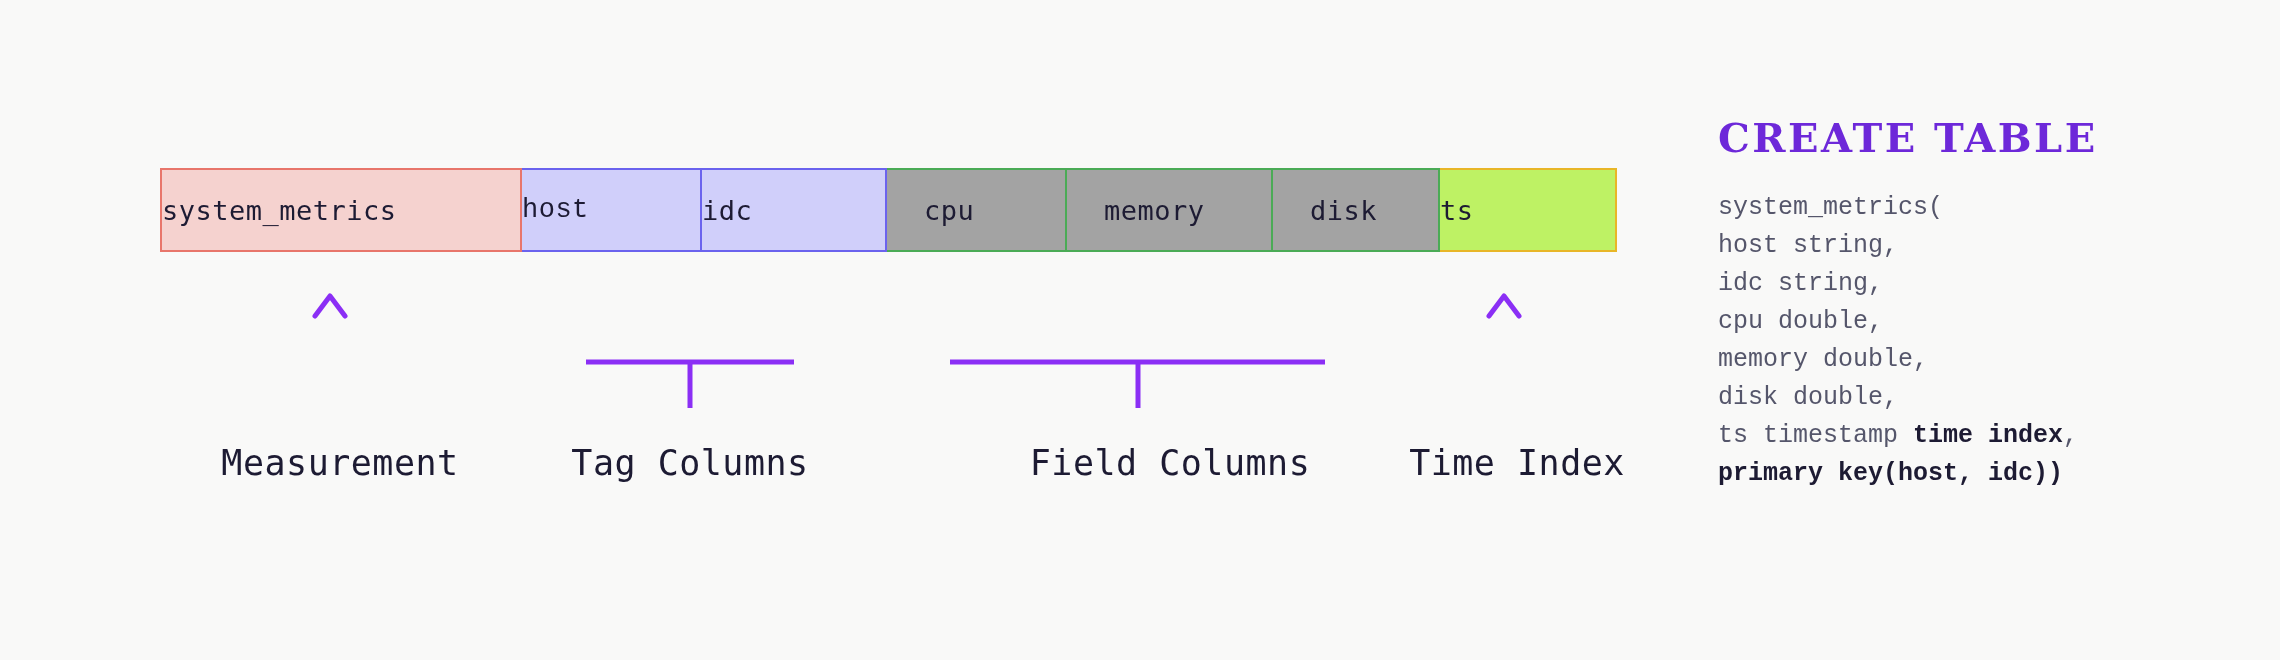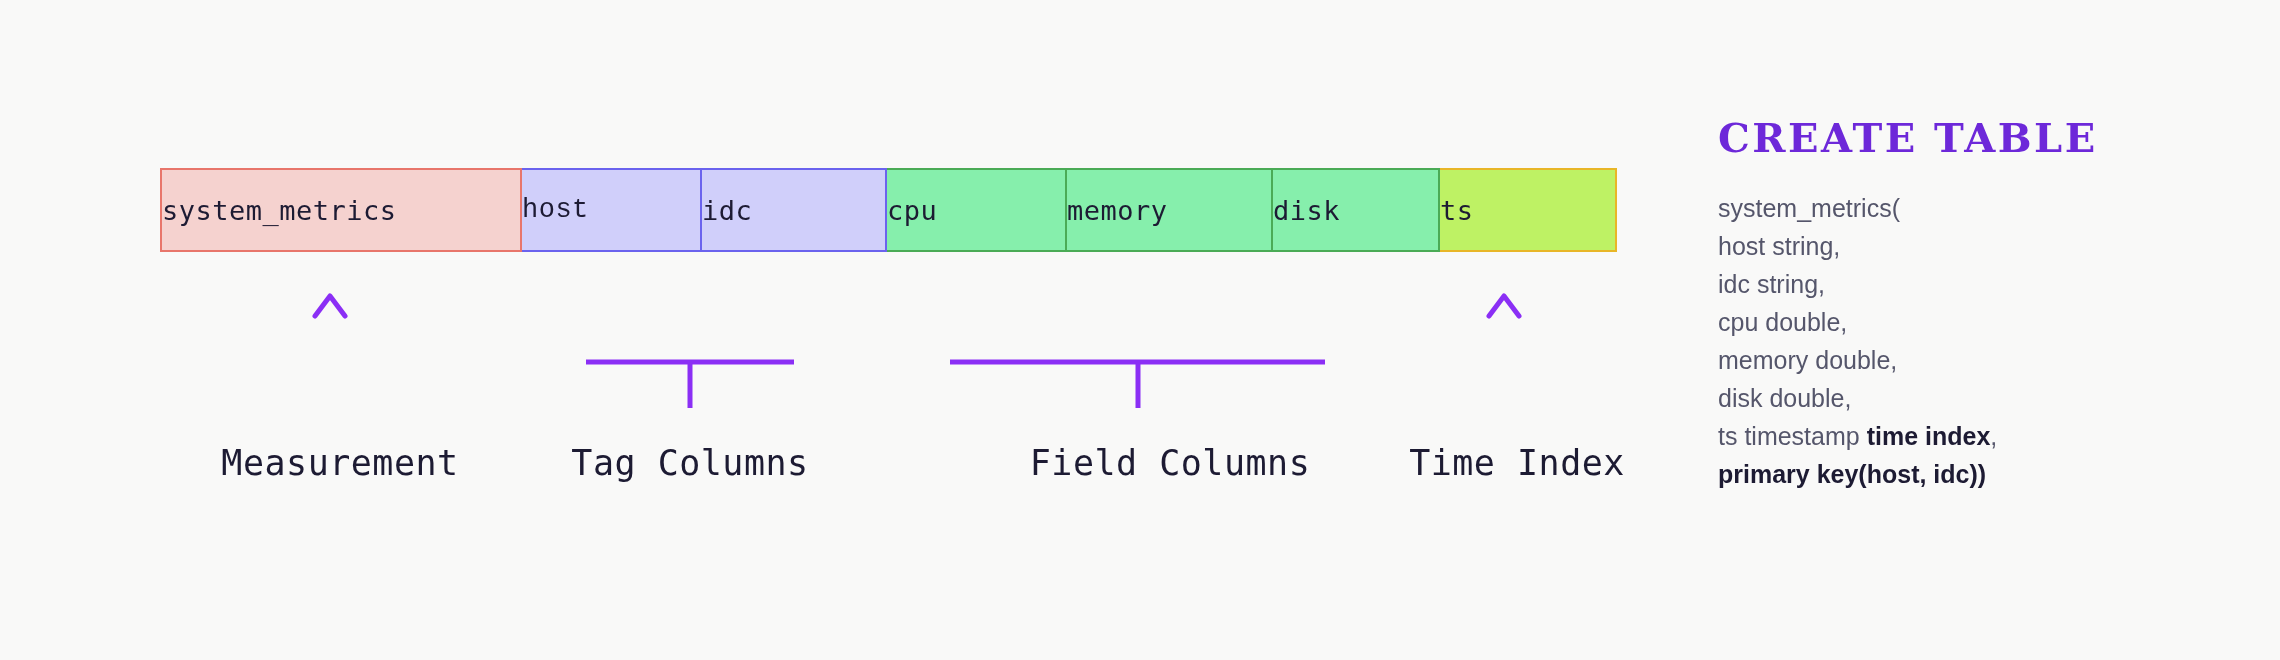--- a/index.html
+++ b/index.html
@@ -51,23 +51,24 @@
     z-index: 5;
   }
   .cell.tag {
     background: #d0cffa;
     border-color: #6b63ee;
     z-index: 4;
   }
   .cell.tag-host { width: 182px; font-family: Liberation Mono, monospace; }
   .cell.tag-idc  { width: 187px; }
   .cell.field {
-    background: #86efac;
+    background: #a3a3a3;
     border-color: #4bab56;
     z-index: 3;
+    padding-left: 37px;
   }
   .cell.field-cpu    { width: 182px; }
   .cell.field-memory { width: 208px; }
   .cell.field-disk   { width: 169px; }
   .cell.timeindex {
     width: 179px;
     background: #bef264;
     border-color: #e8b627;
     z-index: 2;
   }
@@ -108,21 +109,21 @@
   #code-heading {
     font-family: "DejaVu Serif", serif;
     font-weight: bold;
     font-size: 40px;
     letter-spacing: 2.5px;
     color: #6d28d9;
     margin: 16px 0 28px 0;
     white-space: nowrap;
   }
   #code-body {
-    font-family: Liberation Sans, sans-serif;
+    font-family: Liberation Mono, monospace;
     font-size: 25px;
     line-height: 38px;
     color: #55566b;
     white-space: pre;
   }
   #code-body .kw {
     font-weight: bold;
     color: #1d1b33;
   }
   .codeline { white-space: pre; }

